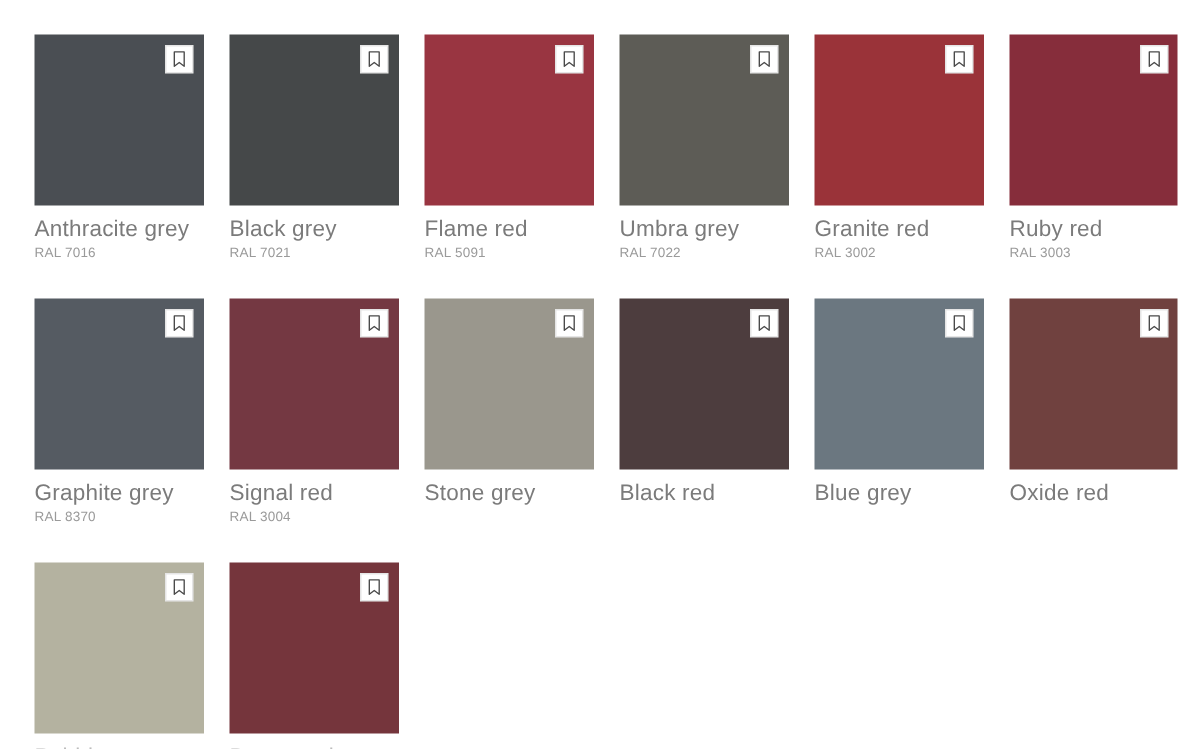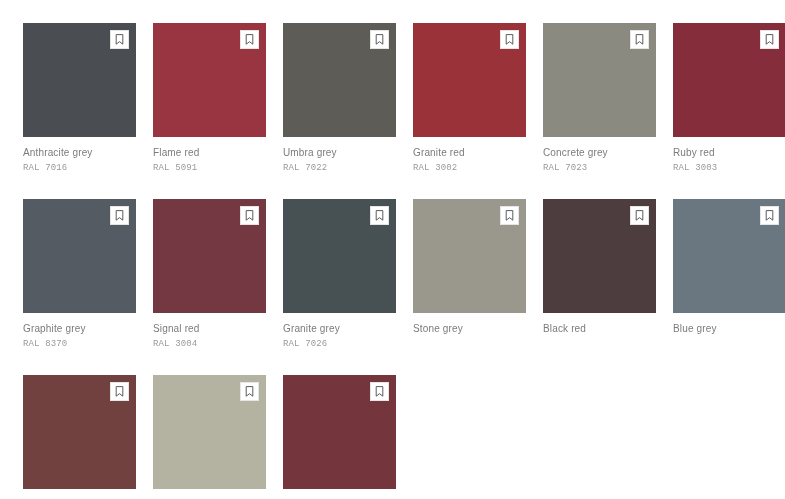--- a/index.html
+++ b/index.html
@@ -52,55 +52,67 @@
     box-sizing: border-box;
     cursor: pointer;
   }
 
   .bookmark-button svg {
     display: block;
   }
 
   .swatch-name {
     margin-top: 9px;
-    font-size: 10px;
+    font-size: 15px;
     line-height: 13px;
     color: #7b7b7b;
     letter-spacing: 0.15px;
     white-space: nowrap;
   }
 
   .swatch-code {
     margin-top: 3px;
     font-size: 9px;
     line-height: 12px;
     color: #9a9a9a;
     letter-spacing: 0.15px;
     white-space: nowrap;
-    font-family: Liberation Mono, monospace;
   }
 </style>
 </head>
 <body>
 
 <div id="swatch-grid">
     <div class="swatch-card">
       <div class="swatch-color" style="background-color: rgb(74, 78, 83);">
         <button class="bookmark-button" aria-label="Bookmark">
           <span>
             <svg width="9" height="11" viewBox="0 0 9 11" fill="none" xmlns="http://www.w3.org/2000/svg">
               <path d="M1.2 0.6h6.6v9.6L4.5 7.7 1.2 10.2V0.6z" stroke="#4a4a4a" stroke-width="0.9" stroke-linejoin="round" fill="none"></path>
             </svg>
           </span>
         </button>
       </div>
       <div class="swatch-name">Anthracite grey</div>
       <div class="swatch-code">RAL 7016</div>
     </div>
     <div class="swatch-card">
+      <div class="swatch-color" style="background-color: rgb(69, 72, 73);">
+        <button class="bookmark-button" aria-label="Bookmark">
+          <span>
+            <svg width="9" height="11" viewBox="0 0 9 11" fill="none" xmlns="http://www.w3.org/2000/svg">
+              <path d="M1.2 0.6h6.6v9.6L4.5 7.7 1.2 10.2V0.6z" stroke="#4a4a4a" stroke-width="0.9" stroke-linejoin="round" fill="none"></path>
+            </svg>
+          </span>
+        </button>
+      </div>
+      <div class="swatch-name">Black grey</div>
+      <div class="swatch-code">RAL 7021</div>
+    </div>
+    <div class="swatch-card">
       <div class="swatch-color" style="background-color: rgb(153, 53, 65);">
         <button class="bookmark-button" aria-label="Bookmark">
           <span>
             <svg width="9" height="11" viewBox="0 0 9 11" fill="none" xmlns="http://www.w3.org/2000/svg">
               <path d="M1.2 0.6h6.6v9.6L4.5 7.7 1.2 10.2V0.6z" stroke="#4a4a4a" stroke-width="0.9" stroke-linejoin="round" fill="none"></path>
             </svg>
           </span>
         </button>
       </div>
       <div class="swatch-name">Flame red</div>
@@ -126,33 +138,20 @@
             <svg width="9" height="11" viewBox="0 0 9 11" fill="none" xmlns="http://www.w3.org/2000/svg">
               <path d="M1.2 0.6h6.6v9.6L4.5 7.7 1.2 10.2V0.6z" stroke="#4a4a4a" stroke-width="0.9" stroke-linejoin="round" fill="none"></path>
             </svg>
           </span>
         </button>
       </div>
       <div class="swatch-name">Granite red</div>
       <div class="swatch-code">RAL 3002</div>
     </div>
     <div class="swatch-card">
-      <div class="swatch-color" style="background-color: rgb(138, 138, 129);">
-        <button class="bookmark-button" aria-label="Bookmark">
-          <span>
-            <svg width="9" height="11" viewBox="0 0 9 11" fill="none" xmlns="http://www.w3.org/2000/svg">
-              <path d="M1.2 0.6h6.6v9.6L4.5 7.7 1.2 10.2V0.6z" stroke="#4a4a4a" stroke-width="0.9" stroke-linejoin="round" fill="none"></path>
-            </svg>
-          </span>
-        </button>
-      </div>
-      <div class="swatch-name">Concrete grey</div>
-      <div class="swatch-code">RAL 7023</div>
-    </div>
-    <div class="swatch-card">
       <div class="swatch-color" style="background-color: rgb(134, 45, 59);">
         <button class="bookmark-button" aria-label="Bookmark">
           <span>
             <svg width="9" height="11" viewBox="0 0 9 11" fill="none" xmlns="http://www.w3.org/2000/svg">
               <path d="M1.2 0.6h6.6v9.6L4.5 7.7 1.2 10.2V0.6z" stroke="#4a4a4a" stroke-width="0.9" stroke-linejoin="round" fill="none"></path>
             </svg>
           </span>
         </button>
       </div>
       <div class="swatch-name">Ruby red</div>
@@ -178,33 +177,20 @@
             <svg width="9" height="11" viewBox="0 0 9 11" fill="none" xmlns="http://www.w3.org/2000/svg">
               <path d="M1.2 0.6h6.6v9.6L4.5 7.7 1.2 10.2V0.6z" stroke="#4a4a4a" stroke-width="0.9" stroke-linejoin="round" fill="none"></path>
             </svg>
           </span>
         </button>
       </div>
       <div class="swatch-name">Signal red</div>
       <div class="swatch-code">RAL 3004</div>
     </div>
     <div class="swatch-card">
-      <div class="swatch-color" style="background-color: rgb(71, 80, 82);">
-        <button class="bookmark-button" aria-label="Bookmark">
-          <span>
-            <svg width="9" height="11" viewBox="0 0 9 11" fill="none" xmlns="http://www.w3.org/2000/svg">
-              <path d="M1.2 0.6h6.6v9.6L4.5 7.7 1.2 10.2V0.6z" stroke="#4a4a4a" stroke-width="0.9" stroke-linejoin="round" fill="none"></path>
-            </svg>
-          </span>
-        </button>
-      </div>
-      <div class="swatch-name">Granite grey</div>
-      <div class="swatch-code">RAL 7026</div>
-    </div>
-    <div class="swatch-card">
       <div class="swatch-color" style="background-color: rgb(154, 151, 141);">
         <button class="bookmark-button" aria-label="Bookmark">
           <span>
             <svg width="9" height="11" viewBox="0 0 9 11" fill="none" xmlns="http://www.w3.org/2000/svg">
               <path d="M1.2 0.6h6.6v9.6L4.5 7.7 1.2 10.2V0.6z" stroke="#4a4a4a" stroke-width="0.9" stroke-linejoin="round" fill="none"></path>
             </svg>
           </span>
         </button>
       </div>
       <div class="swatch-name">Stone grey</div>

